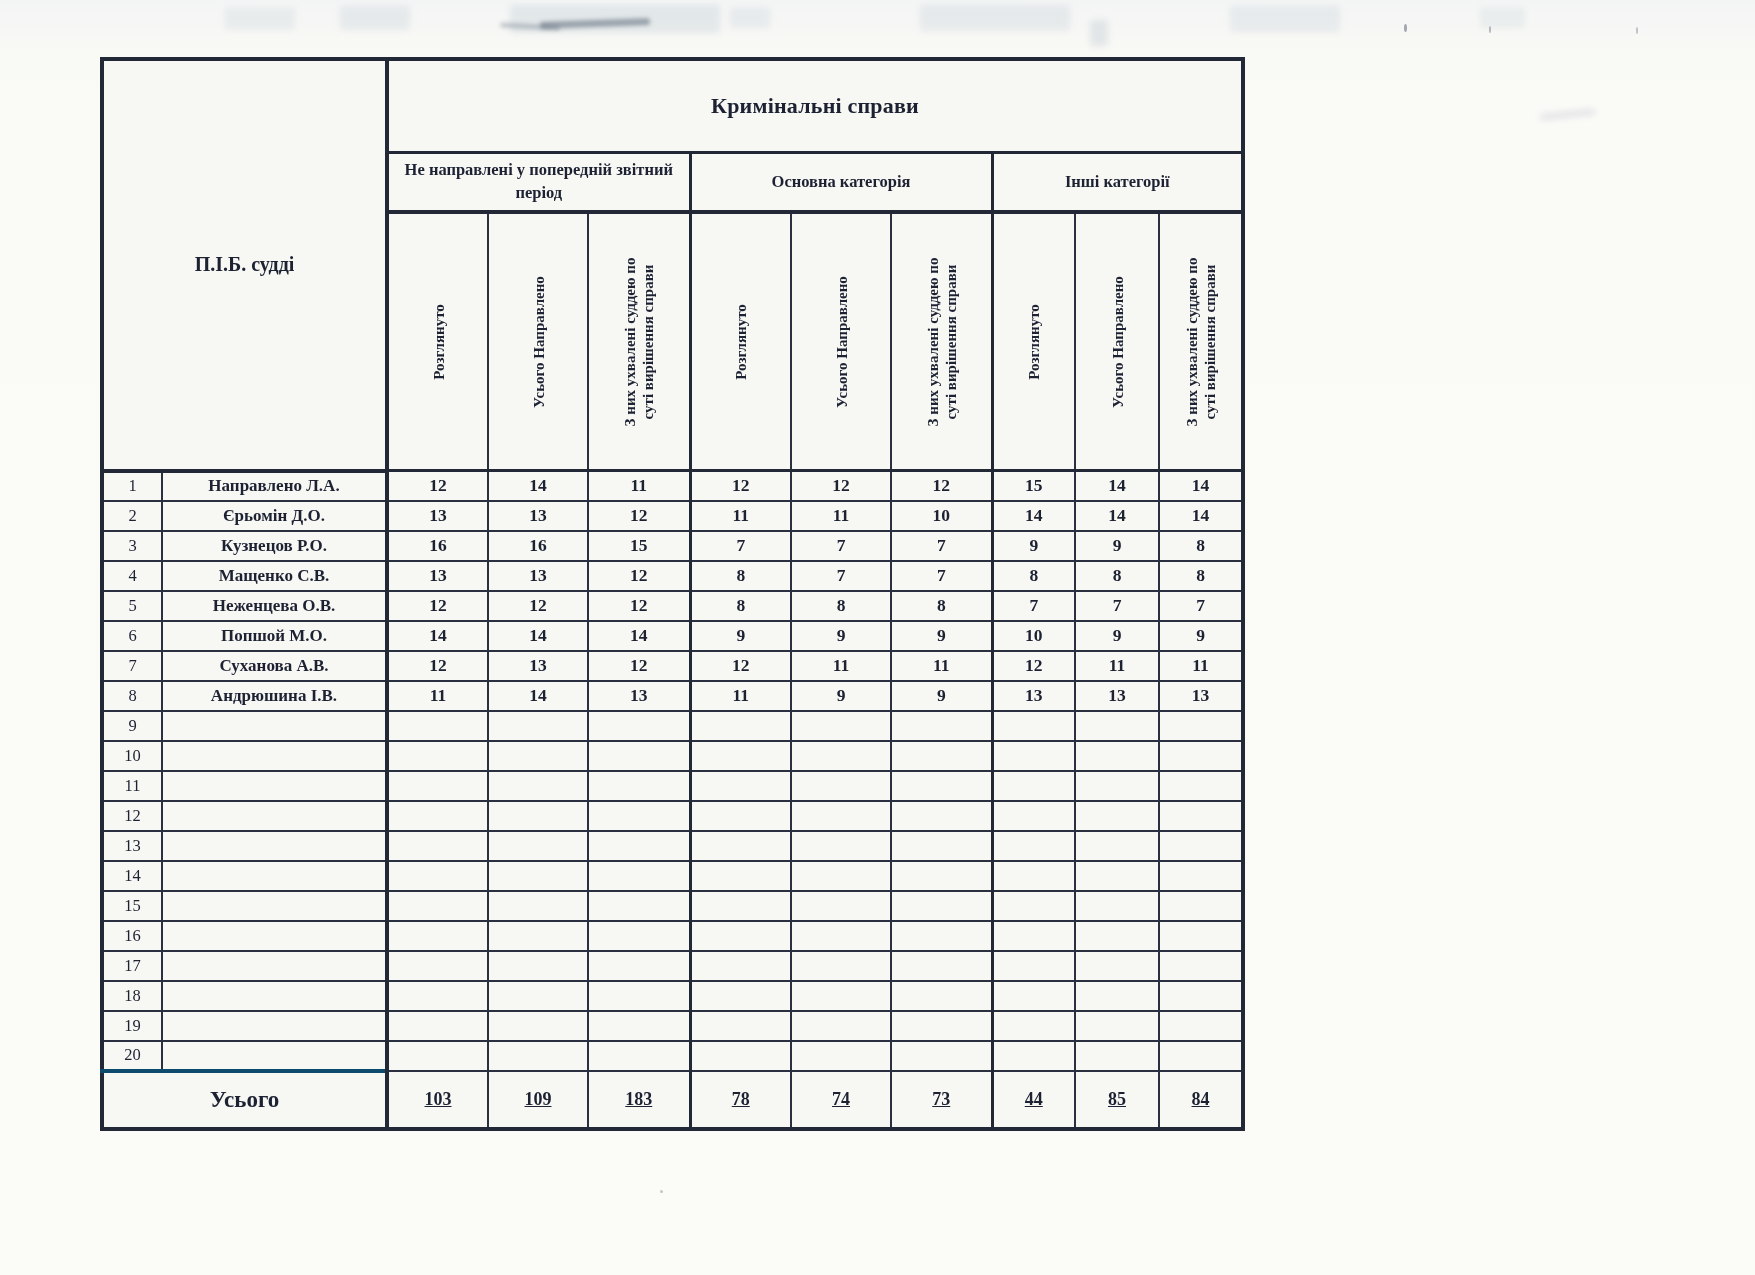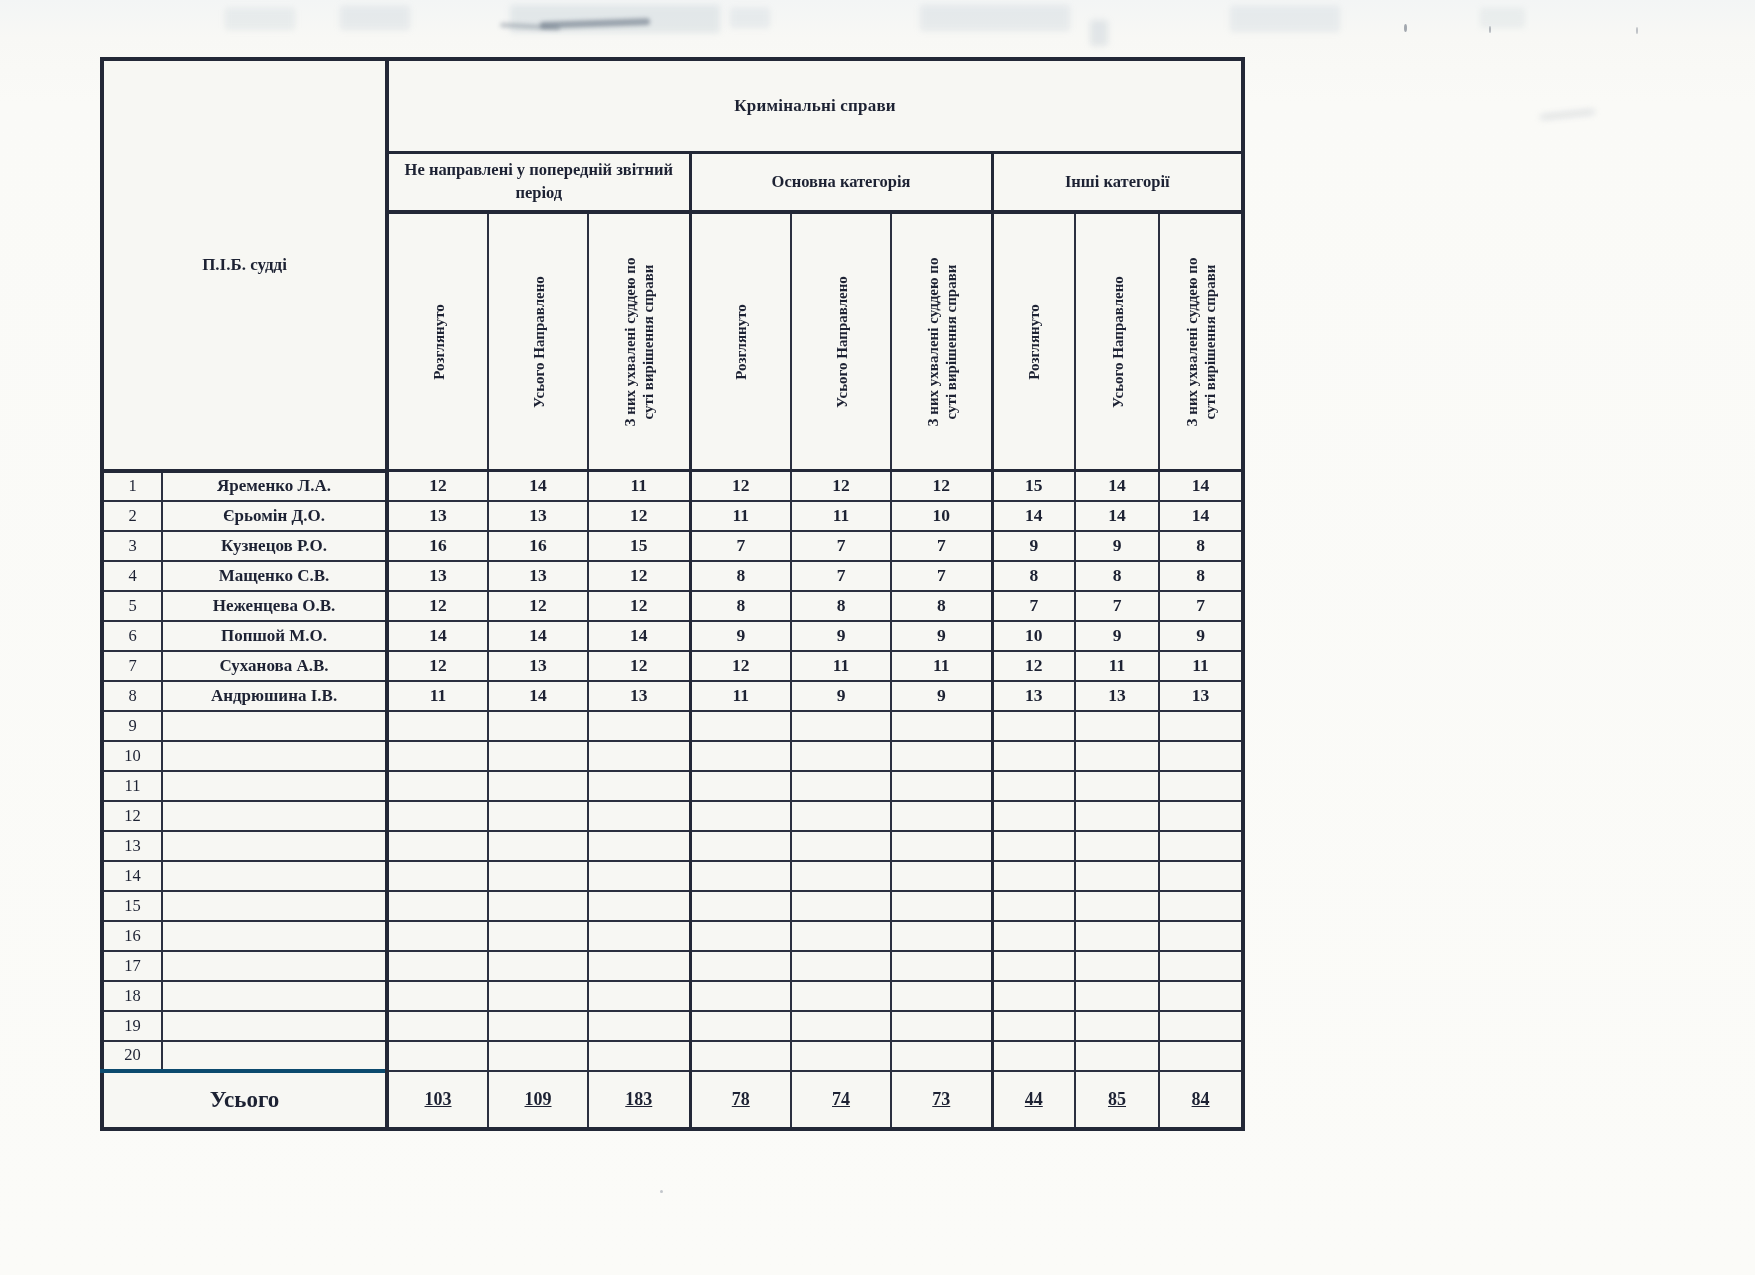--- a/index.html
+++ b/index.html
@@ -32,22 +32,22 @@
     text-align:center;vertical-align:middle;
     overflow:visible;
     font-weight:bold;
   }
   tr.title-row{height:93px;}
   tr.groups-row{height:60px;}
   tr.rotated-row{height:255px;}
   tr.data-row{height:30px;}
   tr.totals-row{height:58px;}
 
-  .corner{font-size:17px;border-right:4px solid #232837;border-bottom:4px solid #232837;font-family:Liberation Serif, serif;}
-  .title{font-size:17px;border-bottom:3px solid #232837;letter-spacing:.2px;}
+  .corner{font-size:20px;border-right:4px solid #232837;border-bottom:4px solid #232837;font-family:Liberation Serif, serif;}
+  .title{font-size:22px;border-bottom:3px solid #232837;letter-spacing:.2px;}
   .group{font-size:16.5px;border-bottom:4px solid #232837;line-height:1.35;padding:2px 14px;}
   .gstart{border-left:3px solid #232837;}
   .g1{border-left:4px solid #232837;}
   th.rot{border-bottom:3px solid #232837;}
   .vwrap{display:flex;align-items:center;justify-content:center;height:255px;}
   .vtext{
     transform:rotate(-90deg);
     width:195px;
     font-size:15px;line-height:1.2;
     text-align:center;white-space:normal;
@@ -150,21 +150,21 @@
         <th class="rot">
             <div class="vwrap">
               <div class="vtext">З них ухвалені суддею по суті вирішення справи</div>
             </div>
           </th>
       </tr>
     </thead>
     <tbody>
         <tr class="data-row">
           <td class="numcell">1</td>
-          <td class="namecell">Яременко Л.А.</td>
+          <td class="namecell">Направлено Л.А.</td>
           <td class="valcell g1">12</td>
           <td class="valcell">14</td>
           <td class="valcell">11</td>
           <td class="valcell gstart">12</td>
           <td class="valcell">12</td>
           <td class="valcell">12</td>
           <td class="valcell gstart">15</td>
           <td class="valcell">14</td>
           <td class="valcell">14</td>
         </tr>

